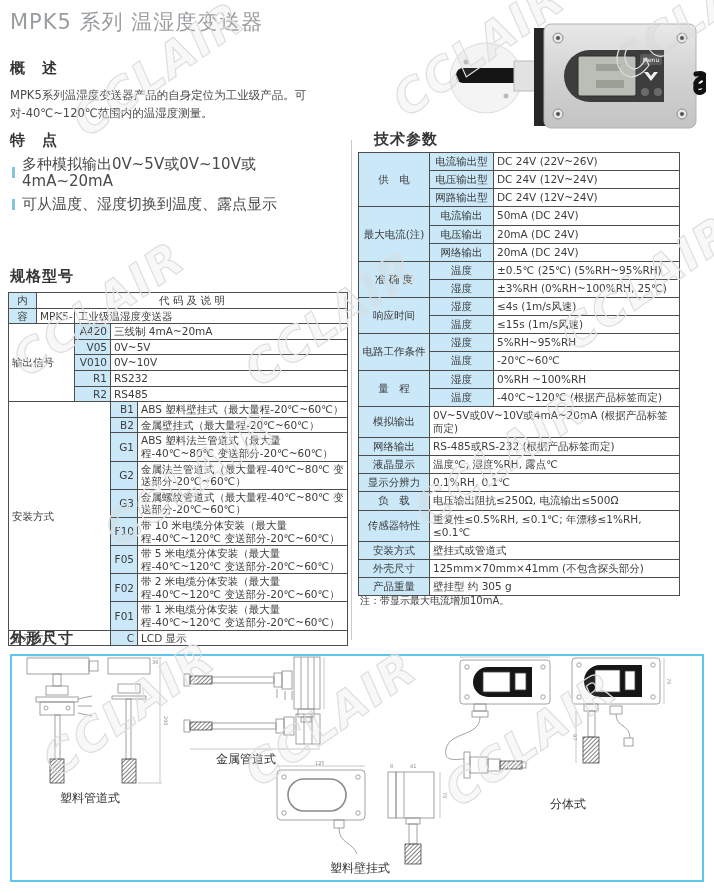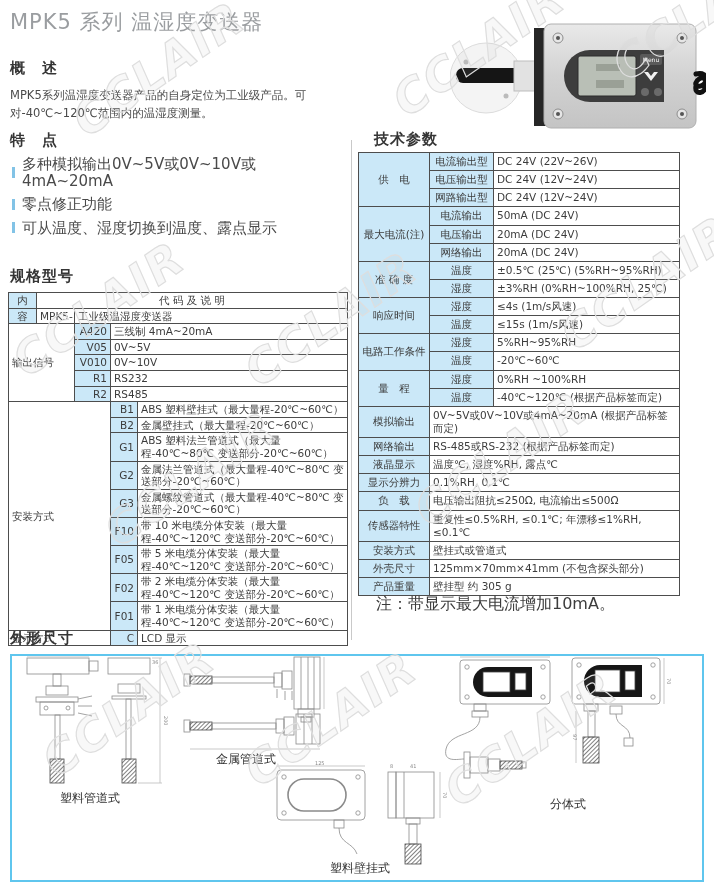--- a/index.html
+++ b/index.html
@@ -28,21 +28,21 @@
   .c { text-align:center; }
   .r { text-align:right; }
 
   #specTableWrap { position:absolute; left:8px; top:292px; }
   #specTable { width:340px; }
   #specTable td { padding:1px 3px; line-height:1.2; }
 
   #techTableWrap { position:absolute; left:358px; top:152px; }
   #techTable { width:322px; }
 
-  .tech-note { position:absolute; left:376px; top:594px; font-size:16px; color:#3c3c3c; }
+  .tech-note { position:absolute; left:360px; top:594px; font-size:10px; color:#3c3c3c; }
 
   .drawings-box { position:absolute; left:10px; top:654px; width:694px; height:228px;
                   border:2px solid #5fc6ee; background:#fff; }
 
   .vrule { position:absolute; left:351px; top:140px; width:1px; height:500px; background:#c9c9c9; }
 
   .product-photo { position:absolute; left:450px; top:16px; width:256px; height:118px; }
 
   .wm { position:absolute; font-size:46px; font-weight:bold; font-style:italic;
         letter-spacing:2px; color:rgba(190,190,190,0.10);
@@ -75,24 +75,20 @@
   <div class="vrule"></div>
 
   <div class="h2" style="left:10px;top:59px">概　述</div>
   <div class="overview-body">MPK5系列温湿度变送器产品的自身定位为工业级产品。可对-40℃~120℃范围内的温湿度测量。</div>
 
   <div class="h2" style="left:10px;top:131px">特　点</div>
   <ul class="features" id="featureList">
       <li>
         <span class="bullet-bar"></span>
         <span>多种模拟输出0V~5V或0V~10V或4mA~20mA</span>
-      </li>
-      <li>
-        <span class="bullet-bar"></span>
-        <span>零点修正功能</span>
       </li>
       <li>
         <span class="bullet-bar"></span>
         <span>可从温度、湿度切换到温度、露点显示</span>
       </li>
     </ul>
 
   <div class="h2" style="left:10px;top:267px">规格型号</div>
   <div id="specTableWrap">
     <table id="specTable">

